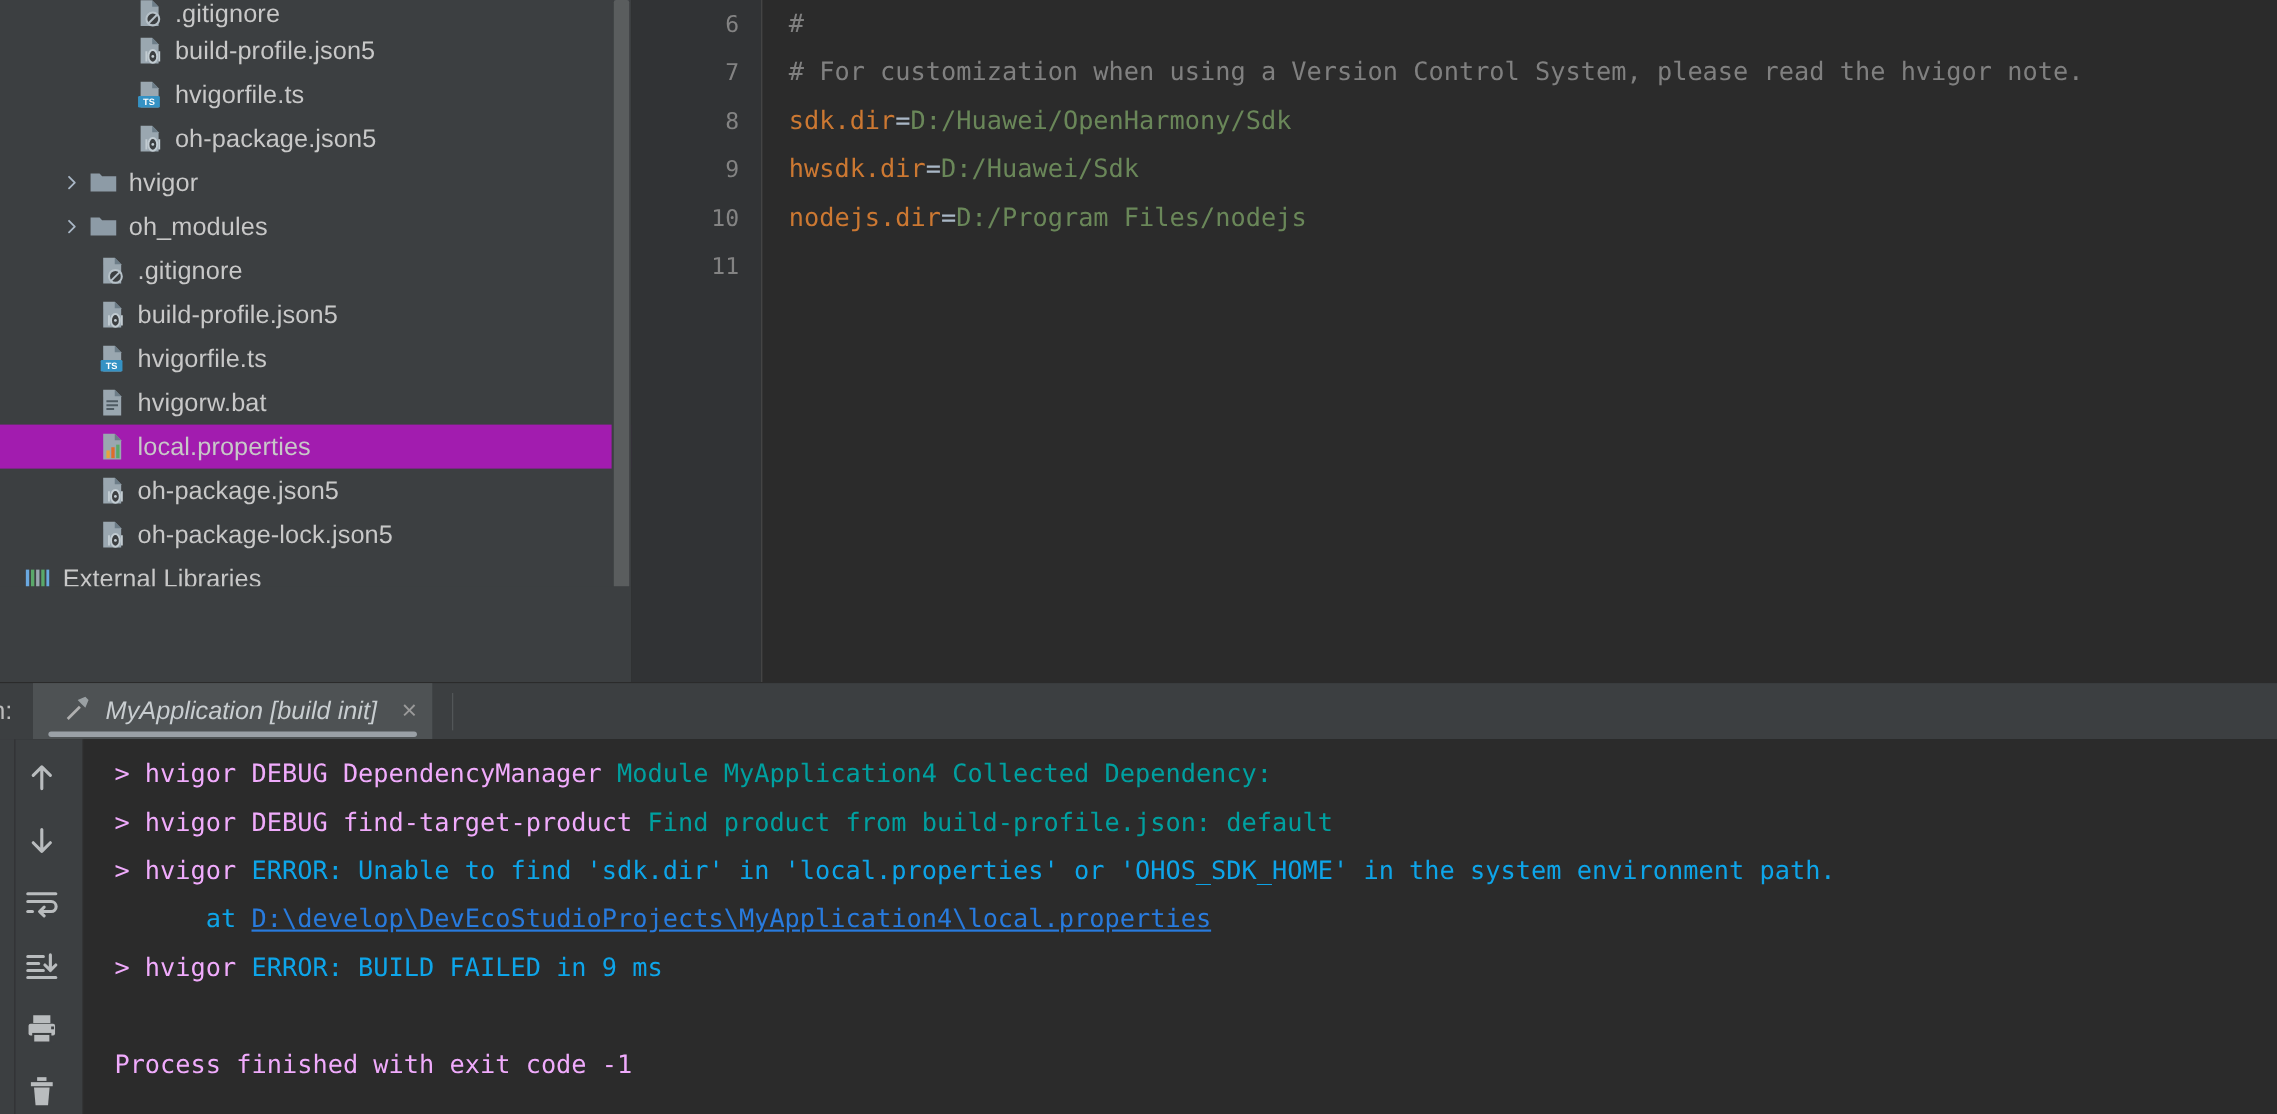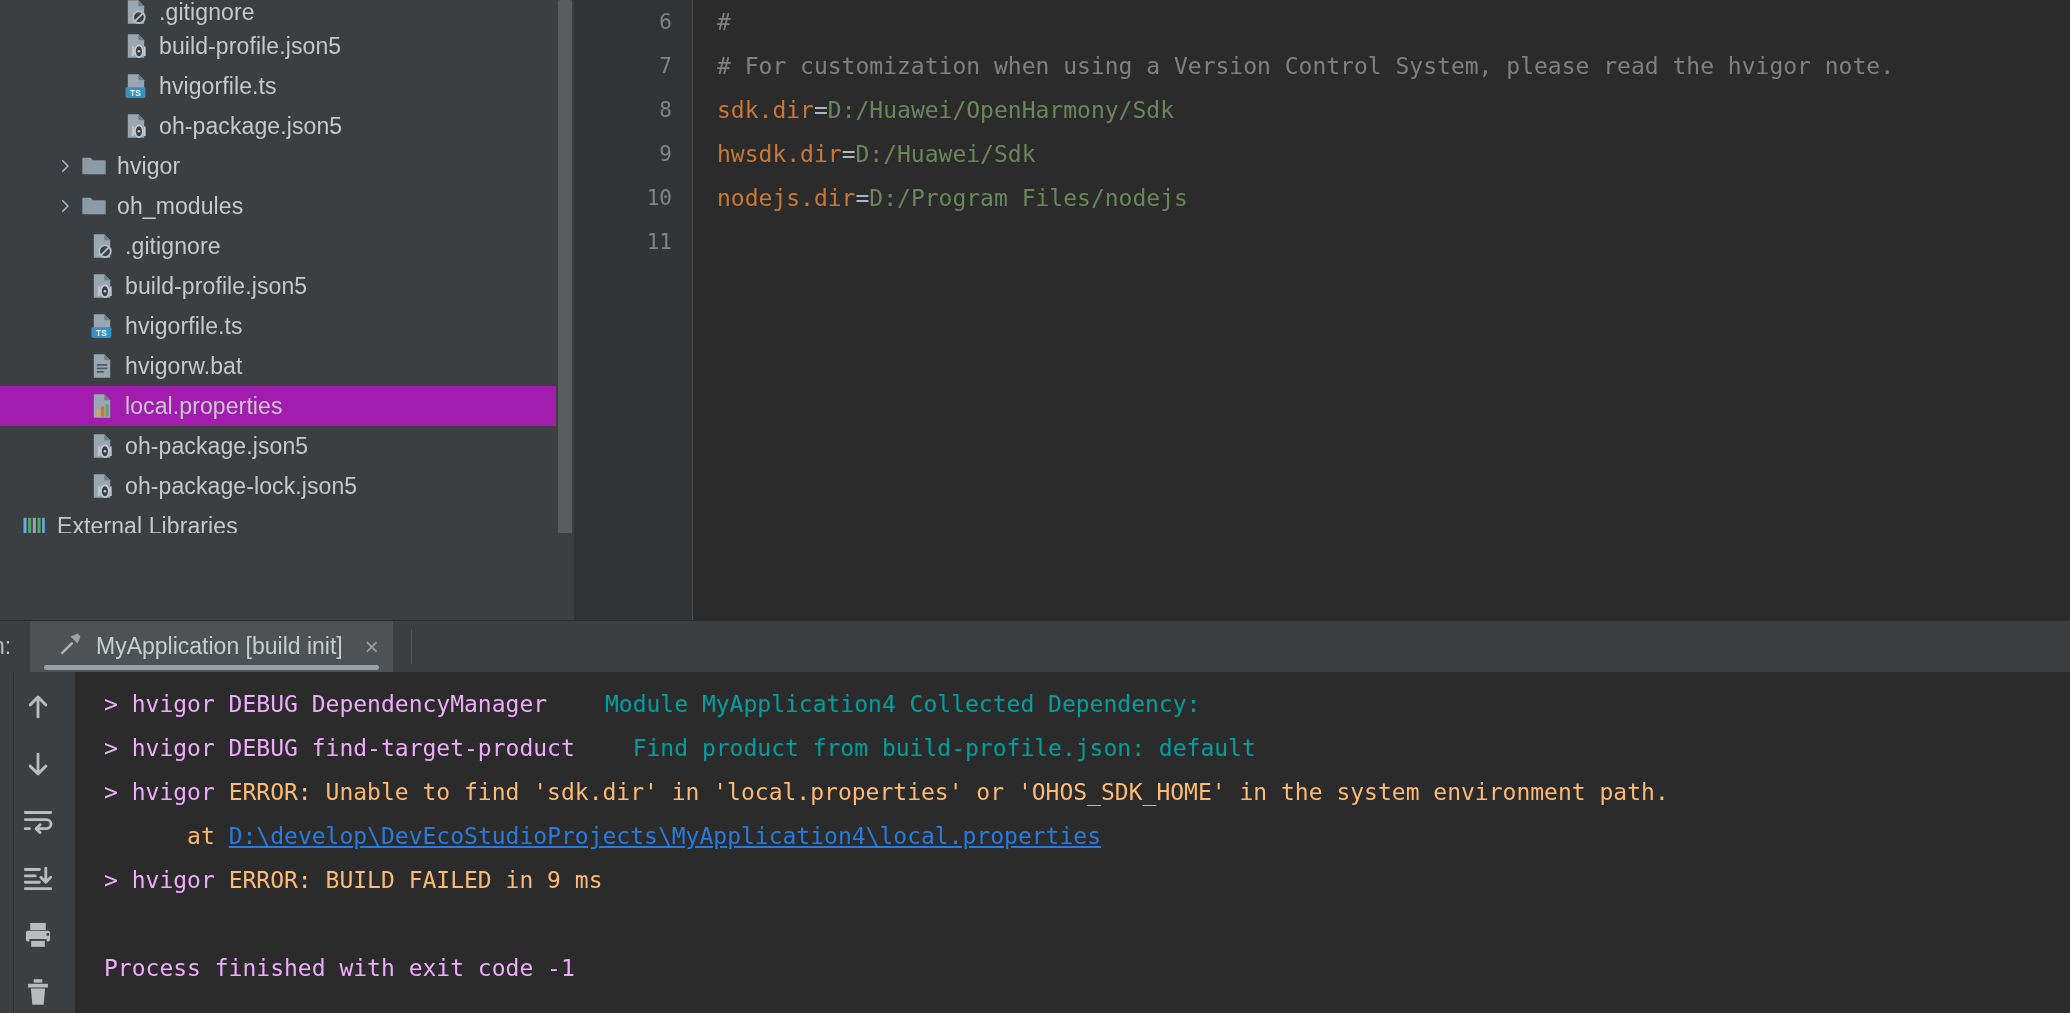--- a/index.html
+++ b/index.html
@@ -101,21 +101,21 @@
   .run-label {
     color: #bbbbbb; font-size: 23px;
     padding-left: 0px; margin-left: -8px;
     width: 38px; overflow: hidden; white-space: nowrap;
   }
   .run-tab {
     position: relative;
     display: flex; align-items: center; gap: 12px;
     height: 52px; padding: 0 14px 0 26px;
     background: #4e5254;
-    color: #c8cdd0; font-size: 23px; white-space: nowrap;
+    color: #c8cdd0; font-size: 23px; white-space: nowrap; font-style: italic;
   }
   .run-tab .tab-underline {
     position: absolute; left: 14px; right: 14px; bottom: 3px;
     height: 5px; background: #9aa0a6; border-radius: 3px;
   }
   .run-tab .tab-close { color: #9a9a9a; font-size: 24px; margin-left: 10px; }
   .run-tab-divider {
     width: 1px; height: 34px; background: #55595b; margin-left: 18px;
   }
 
@@ -140,22 +140,22 @@
   }
   .console-out {
     flex: 1; height: 341px; background: #2b2b2b;
     padding: 10px 0 0 28px;
     font-family: "DejaVu Sans Mono", monospace;
     font-size: 23px;
     overflow: hidden;
   }
   .c-line { height: 44px; line-height: 44px; white-space: pre; }
   .c-default { color: #f0abfc; }
-  .c-cyan    { color: #00a0a0; margin-left: 44px; }
-  .c-red     { color: #fdba74; }
+  .c-cyan    { color: #00a0a0; }
+  .c-red     { color: #0ea5e9; }
   .c-link    { color: #287bde; text-decoration: underline; }
 </style>
 </head>
 <body>
 
 <div id="app">
 
   <div class="tree-panel">
     <div class="tree-list" id="tree-list">
         <div class="tree-row" style="height: 26px; align-items: flex-end;">

